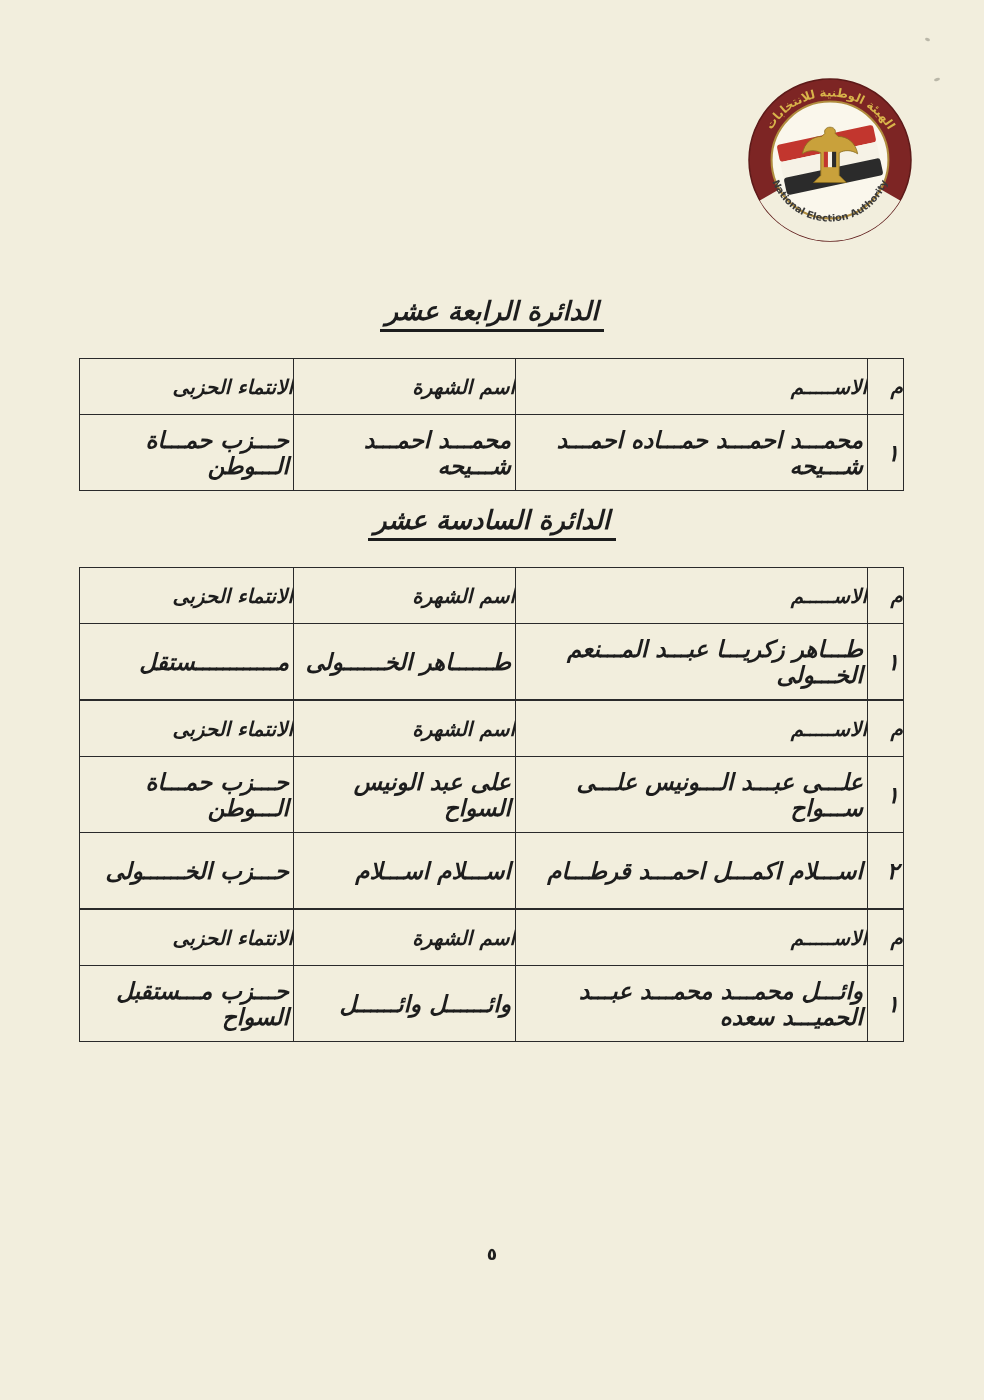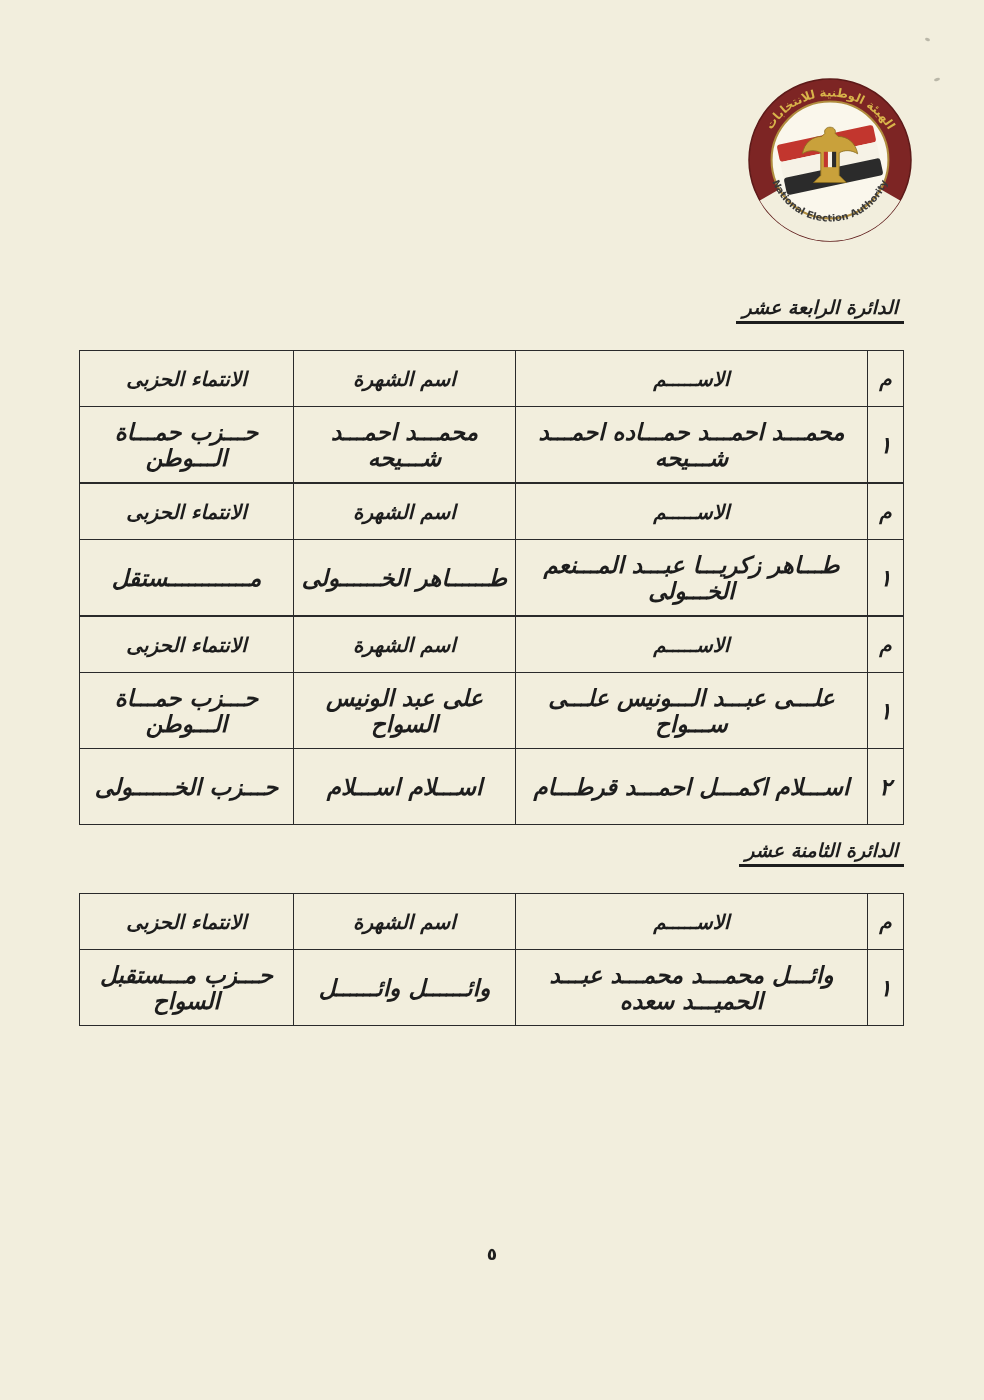--- a/index.html
+++ b/index.html
@@ -16,39 +16,39 @@
   .scan-speck { position:absolute; background:#8d8a7c; border-radius:50%; opacity:.55; }
   .speck-a { top:38px; right:54px; width:5px; height:3px; transform:rotate(20deg); }
   .speck-b { top:78px; right:44px; width:6px; height:3px; transform:rotate(-15deg); }
 
   .logo-wrap { position:absolute; top:78px; right:72px; width:164px; height:164px; }
   .logo-wrap svg { width:100%; height:100%; }
 
   .content { position:absolute; top:296px; left:80px; width:824px; direction:rtl; }
 
   .section-title {
-    text-align:right;
+    text-align:center;
     font-weight:bold; font-style:italic;
-    font-size:19px;
+    font-size:26px;
     margin:14px 0 32px 0;
     letter-spacing:.5px;
   }
   .section:first-child .section-title { margin-top:0; }
   .section-title span { border-bottom:3px solid #1d1d1d; padding:0 6px 3px 6px; }
 
   table.candidates {
     width:100%;
     border-collapse:collapse;
     table-layout:fixed;
     direction:rtl;
     background:transparent;
   }
   table.candidates th, table.candidates td {
     border:1.6px solid #2a2a2a;
-    text-align:center; vertical-align:middle;
+    text-align:right; vertical-align:middle;
     font-weight:bold; font-style:italic;
     overflow:hidden;
   }
   table.candidates th { height:56px; font-size:20px; }
   table.candidates td { height:76px; font-size:23px; letter-spacing:0; padding:0 4px; }
   col.c-serial { width:36px; }
   col.c-name   { width:352px; }
   col.c-known  { width:222px; }
   col.c-party  { width:214px; }
 
@@ -120,20 +120,23 @@
           <td>١</td>
           <td>محمـــد احمـــد حمـــاده احمـــد شـــيحه</td>
           <td>محمـــد احمـــد شـــيحه</td>
           <td>حـــزب حمـــاة الـــوطن</td>
         </tr>
       </tbody>
         </table>
     </div>
 
     <div class="section">
+      <div class="section-title">
+        <span>الدائرة السادسة عشر</span>
+      </div>
       <table class="candidates">
         <colgroup>
             <col class="c-serial">
             <col class="c-name">
             <col class="c-known">
             <col class="c-party">
           </colgroup>
         <tbody>
             <tr>
           <th>م</th>
@@ -176,23 +179,20 @@
           <td>٢</td>
           <td>اســـلام اكمـــل احمـــد قرطـــام</td>
           <td>اســـلام اســـلام</td>
           <td>حـــزب الخــــــولى</td>
         </tr>
       </tbody>
         </table>
     </div>
 
     <div class="section">
-      <div class="section-title">
-        <span>الدائرة الثامنة عشر</span>
-      </div>
       <table class="candidates">
         <colgroup>
             <col class="c-serial">
             <col class="c-name">
             <col class="c-known">
             <col class="c-party">
           </colgroup>
         <tbody>
             <tr>
           <th>م</th>

